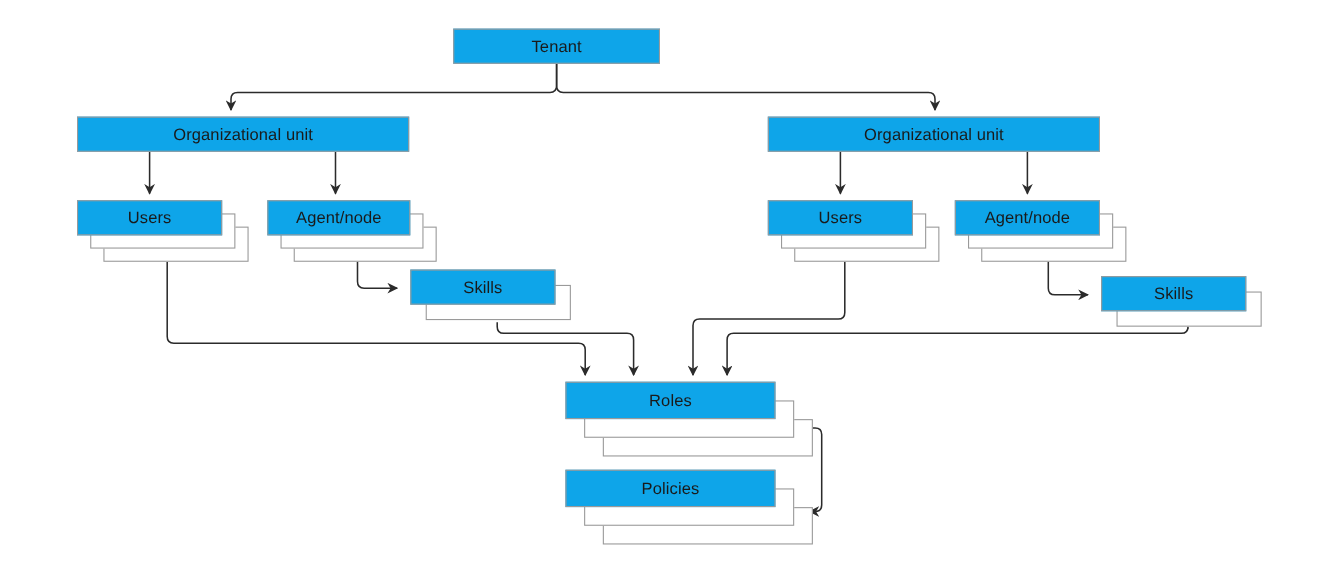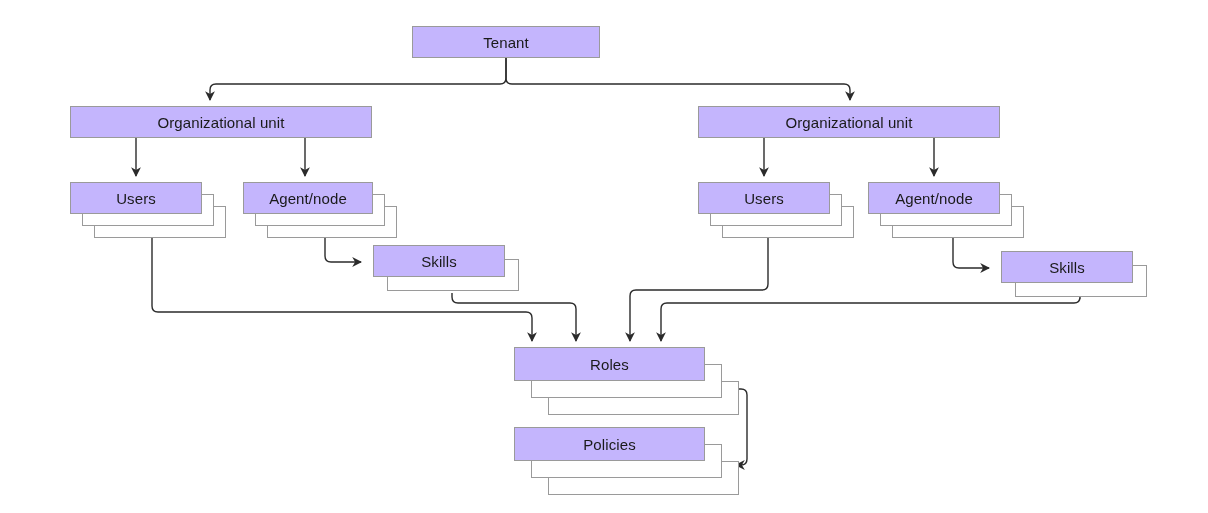--- a/index.html
+++ b/index.html
@@ -28,21 +28,21 @@
     height: 513px;
   }
   
   .node {
     position: absolute;
     box-sizing: border-box;
   }
   .node .face {
     position: absolute;
     box-sizing: border-box;
-    background: #c4b5fd;
+    background: #0ea5e9;
     border: 1px solid #9a9a9a;
     display: flex;
     align-items: center;
     justify-content: center;
   }
   .node .label {
     font-family: "Liberation Sans", sans-serif;
     font-size: 15px;
     line-height: 1;
     color: #1a1a1a;

